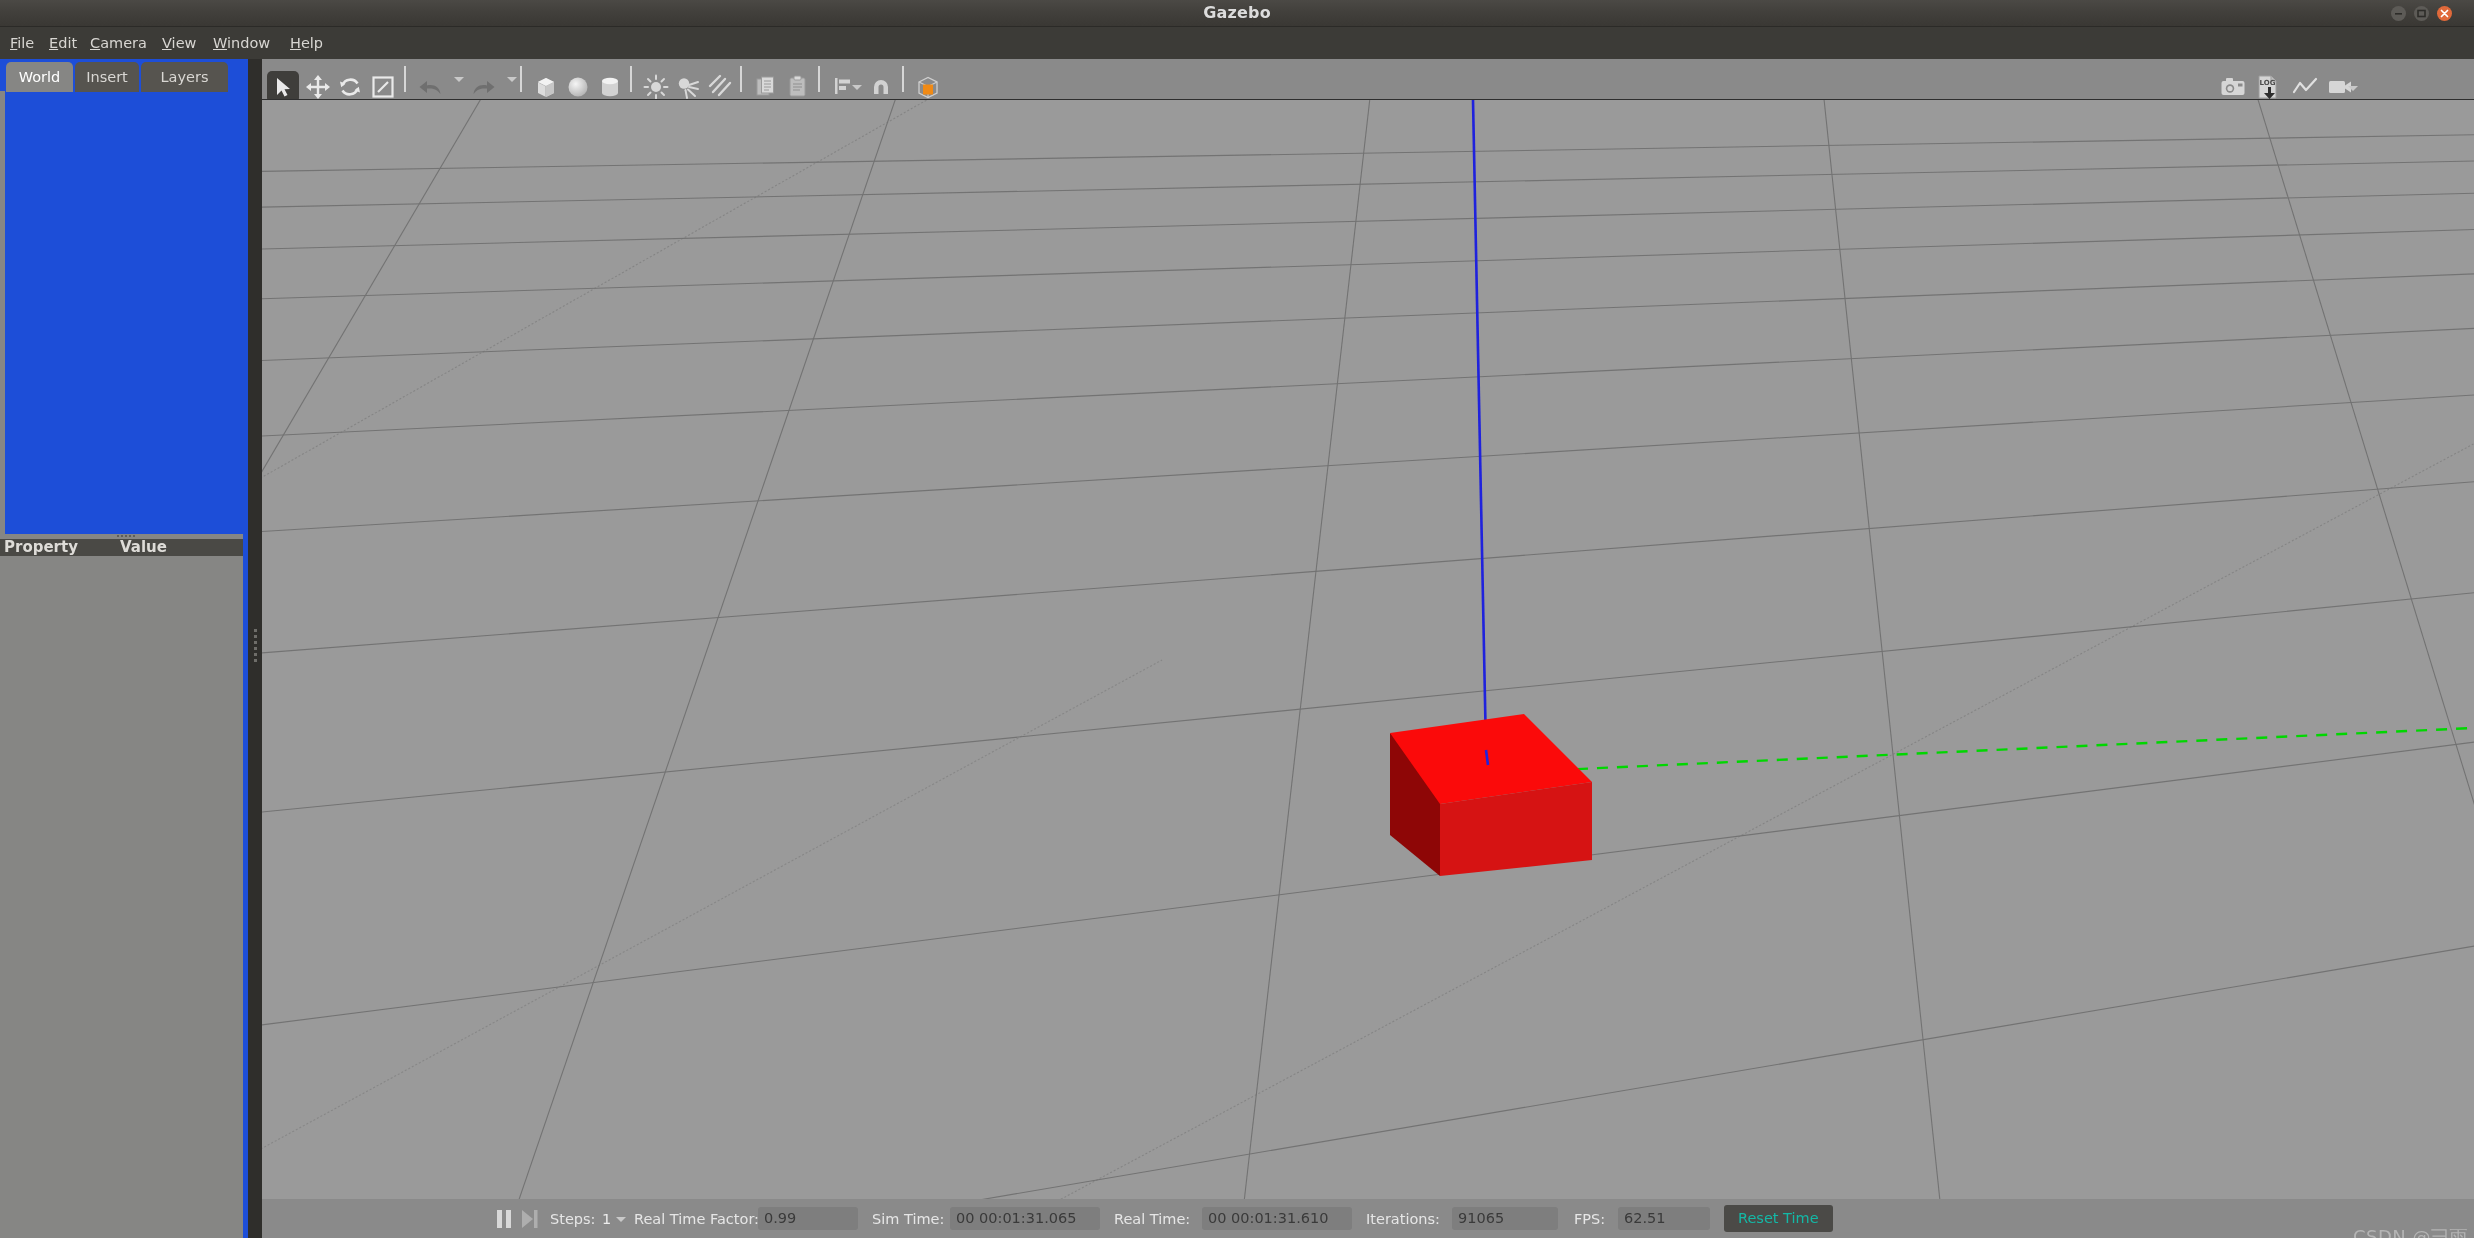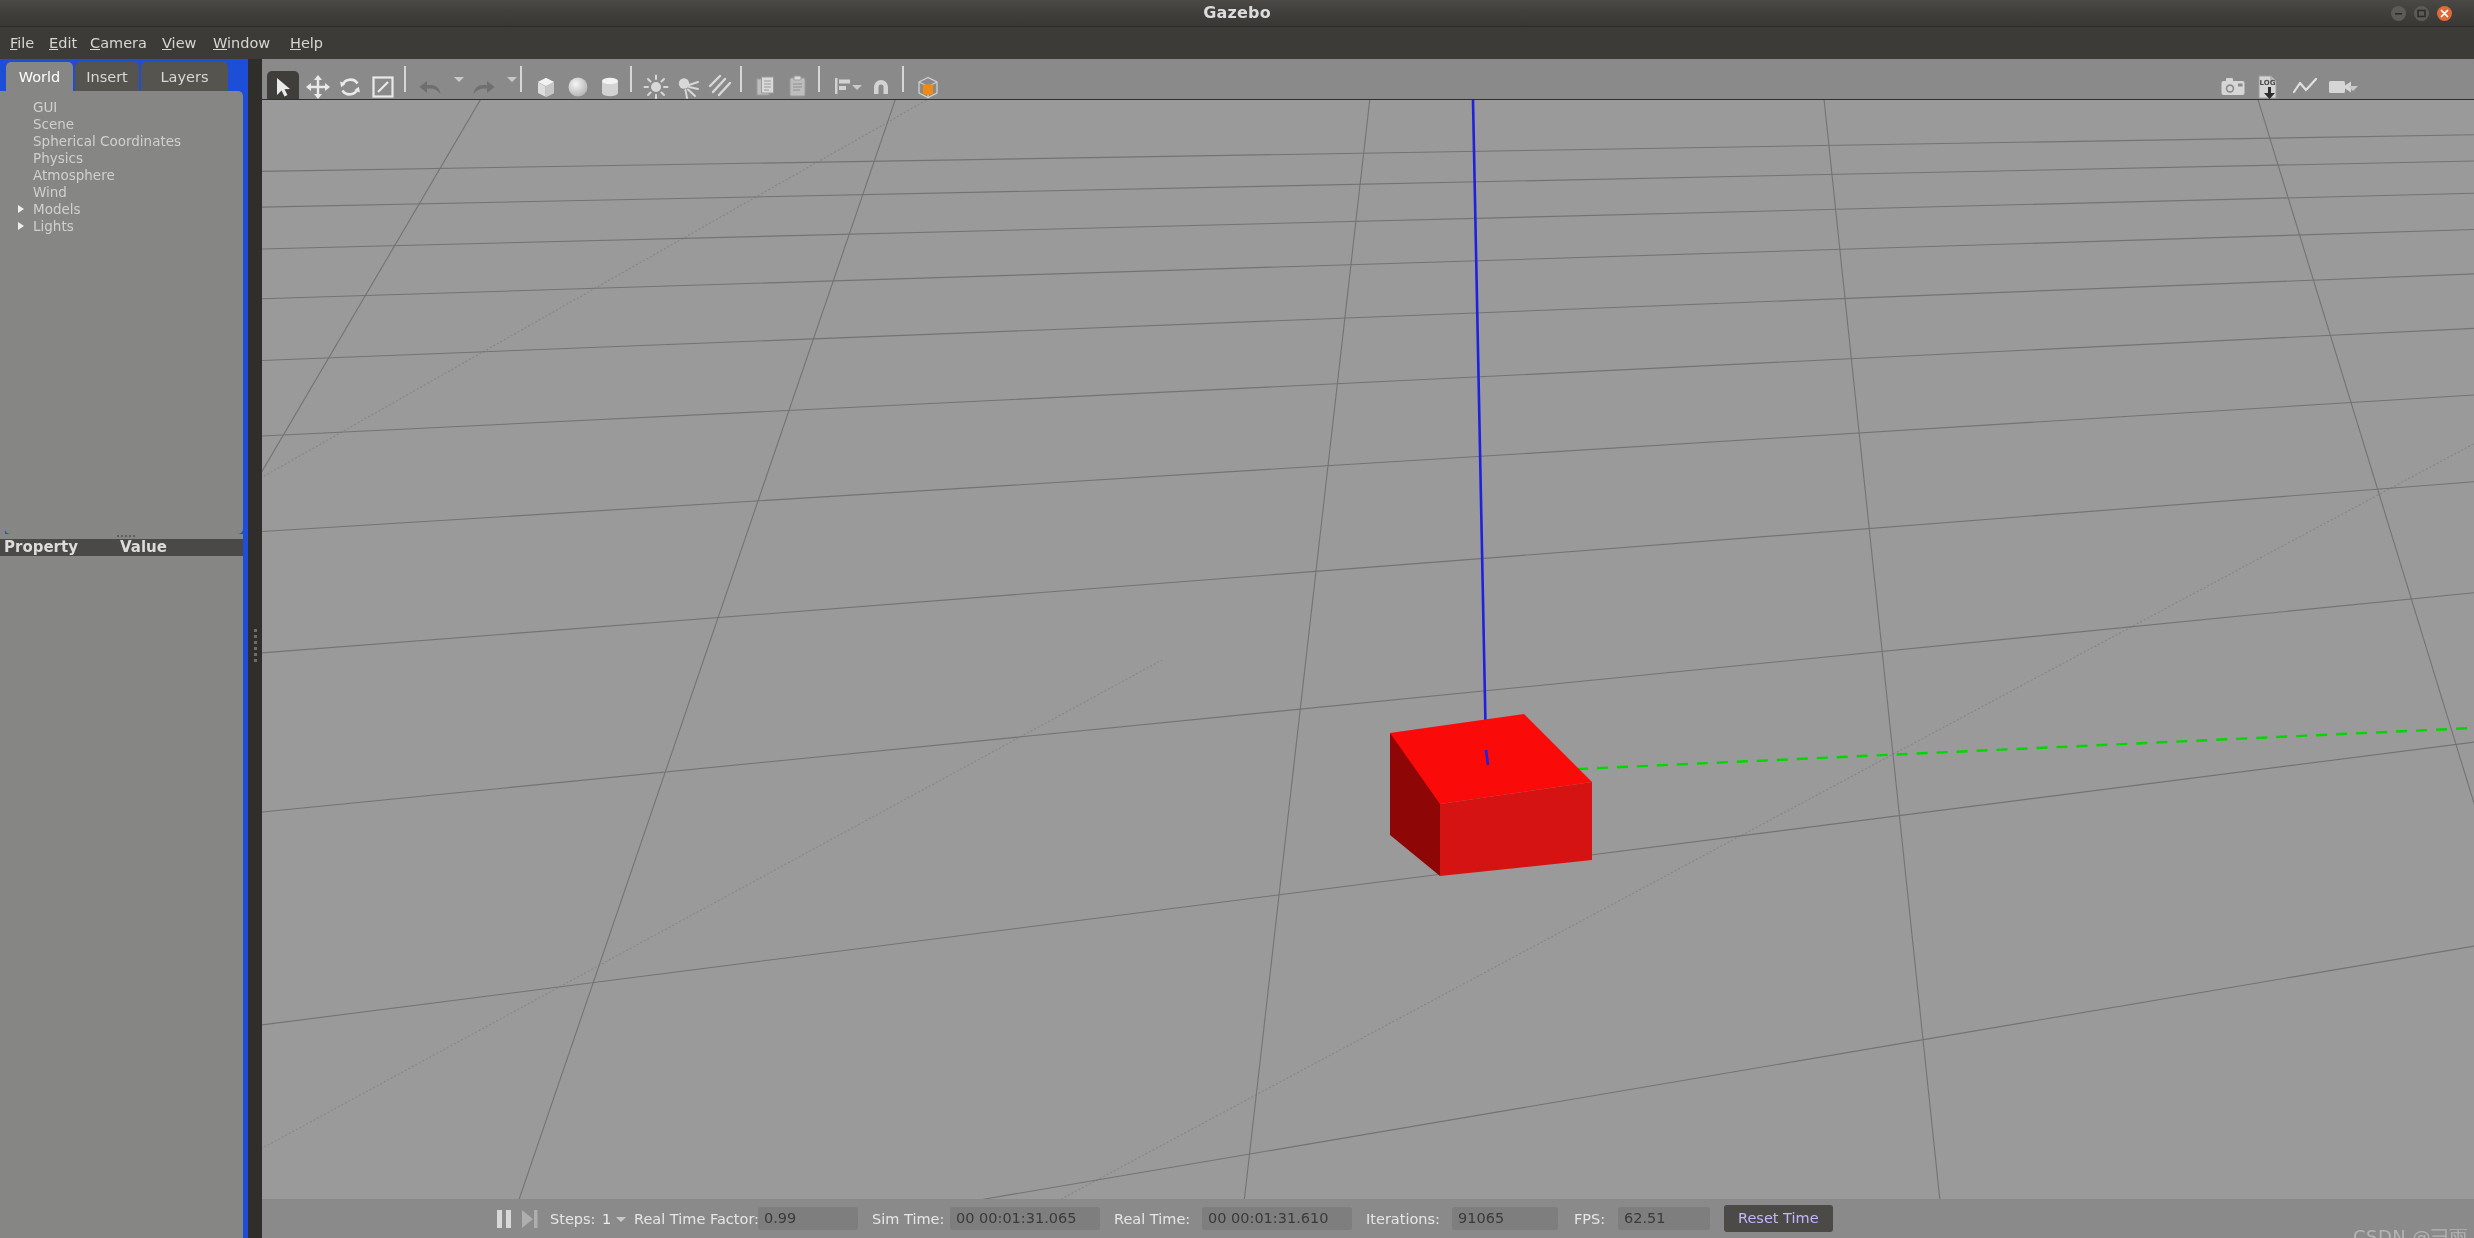--- a/index.html
+++ b/index.html
@@ -158,21 +158,21 @@
   }
   .sb-field {
     position: absolute; top: 8px; height: 23px; line-height: 23px;
     background: #7e7e7e; border-radius: 3px;
     color: #3a3a3a; font-size: 14.5px; padding-left: 6px;
     white-space: nowrap;
   }
   #reset-time-btn {
     position: absolute; top: 6px; height: 27px; line-height: 27px;
     background: #4b4a47; border-radius: 3px;
-    color: #c4b5fd; font-size: 14.5px; text-align: center;
+    color: #14b8a6; font-size: 14.5px; text-align: center;
     padding: 0 14px;
   }
   #watermark {
     position: absolute; right: 6px; top: 26px;
     color: #b4b4b4; font-size: 18px; letter-spacing: .5px;
   }
 </style>
 </head>
 <body>
 
@@ -207,32 +207,20 @@
 
 <div id="leftpanel">
   <div id="leftpanel-fill"></div>
 
   <div id="tabstrip">
     <div class="tab active" style="left:6px;width:67px">World</div>
     <div class="tab" style="left:75px;width:64px">Insert</div>
     <div class="tab" style="left:141px;width:87px">Layers</div>
   </div>
 
-  <div id="treebox">
-    <div class="tree-row" style="left:28px;top:8px">GUI</div>
-    <div class="tree-row" style="left:28px;top:25px">Scene</div>
-    <div class="tree-row" style="left:28px;top:42px">Spherical Coordinates</div>
-    <div class="tree-row" style="left:28px;top:59px">Physics</div>
-    <div class="tree-row" style="left:28px;top:76px">Atmosphere</div>
-    <div class="tree-row" style="left:28px;top:93px">Wind</div>
-    <div class="tree-arrow" style="left:13px;top:114px"></div>
-    <div class="tree-row" style="left:28px;top:110px">Models</div>
-    <div class="tree-arrow" style="left:13px;top:131px"></div>
-    <div class="tree-row" style="left:28px;top:127px">Lights</div>
-  </div>
 
   <div id="splitter-h">
     <div class="grip-dot-h" style="left:112px"></div>
     <div class="grip-dot-h" style="left:116px"></div>
     <div class="grip-dot-h" style="left:120px"></div>
     <div class="grip-dot-h" style="left:124px"></div>
     <div class="grip-dot-h" style="left:128px"></div>
   </div>
 
   <div id="propheader">

